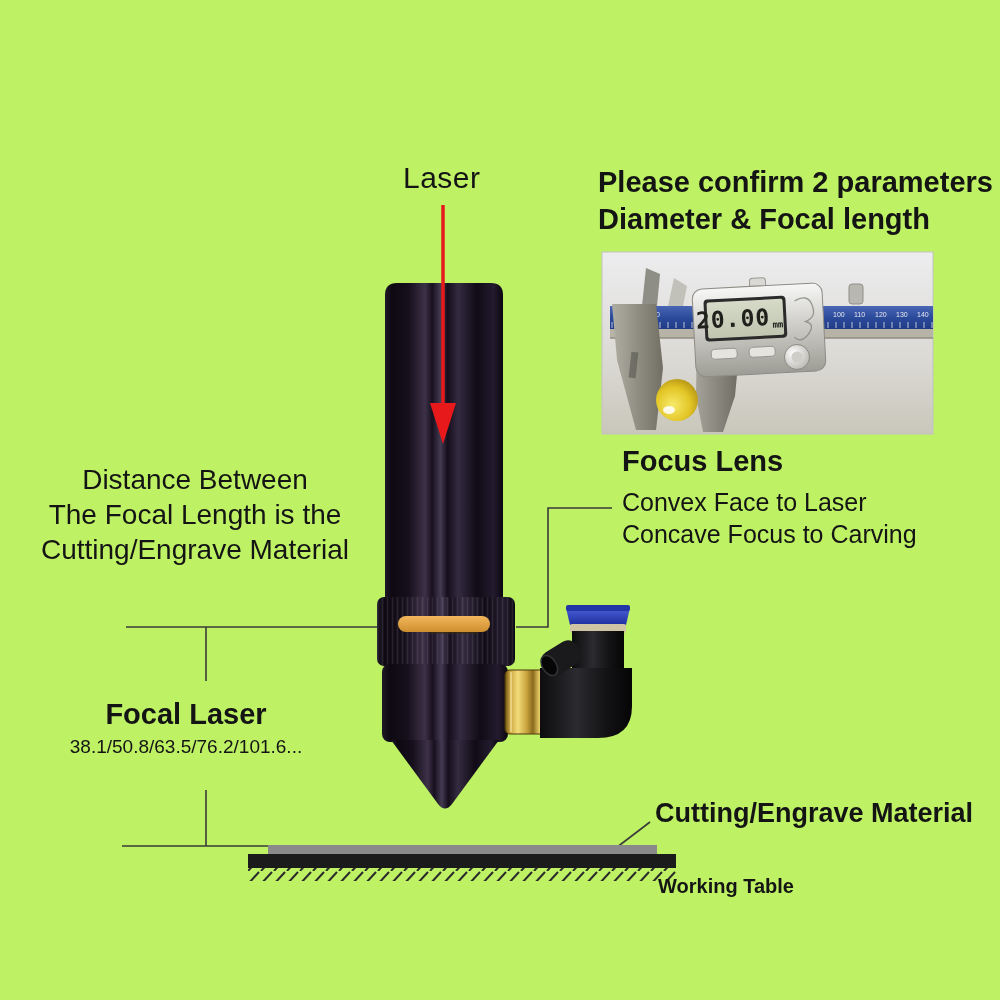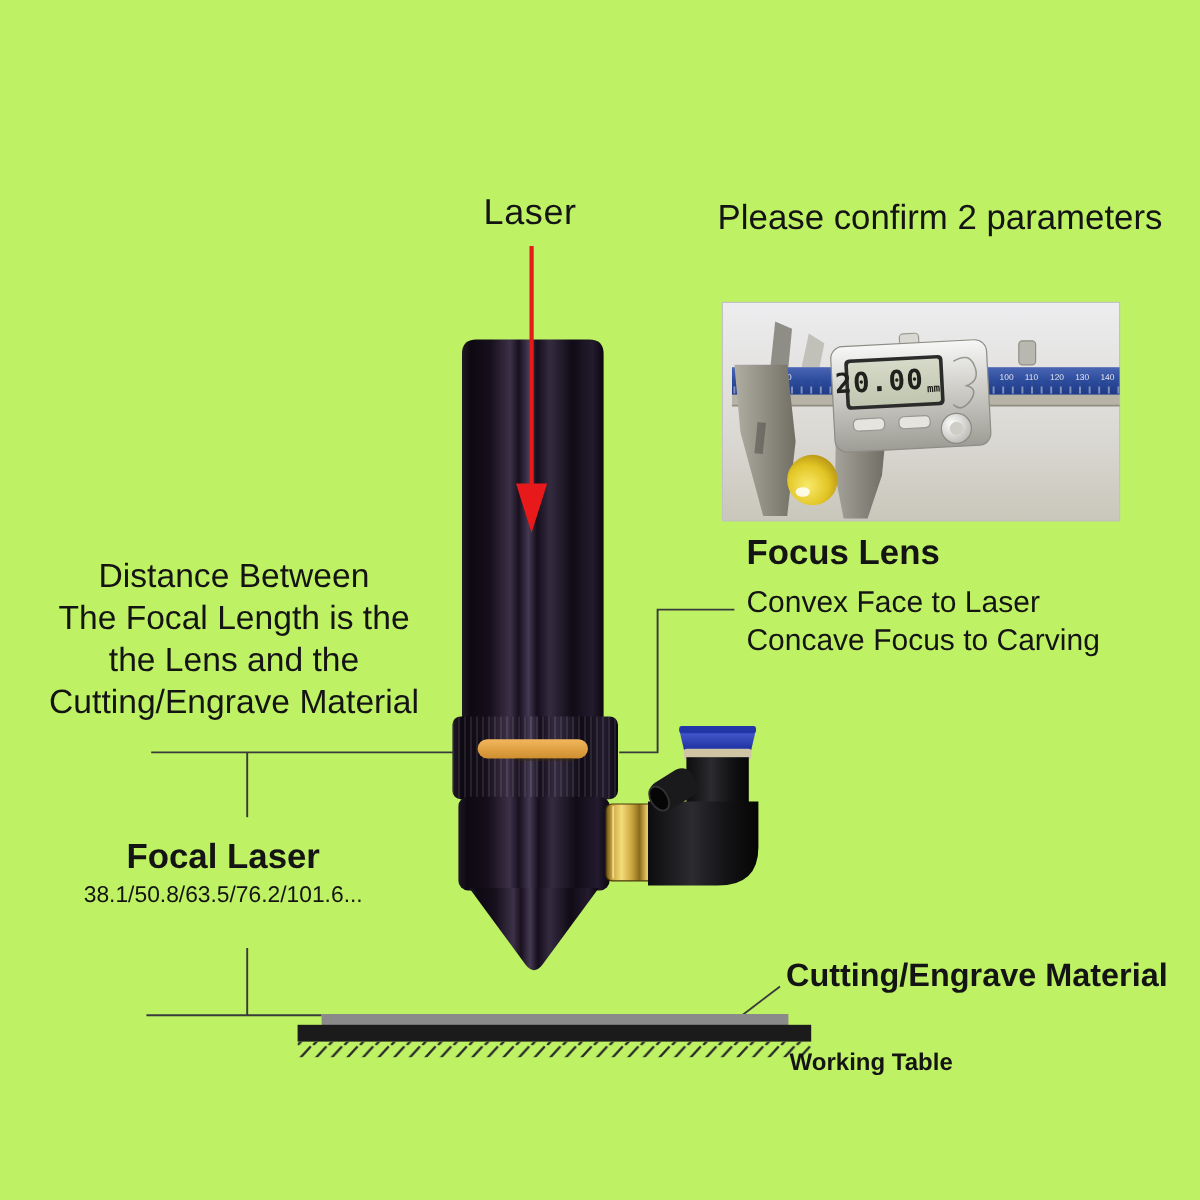--- a/index.html
+++ b/index.html
@@ -1,21 +1,21 @@
 <!DOCTYPE html>
 <html><head>
 <meta charset="utf-8">
 <style>
   html,body{margin:0;padding:0;background:#fff;}
   .page{position:relative;width:1000px;height:1000px;background:#bef264;overflow:hidden;
         font-family:"Liberation Sans",sans-serif;color:#141414;padding-left:19px;}
   .gfx{position:absolute;left:0;top:0;z-index:1;}
   .txt{position:absolute;z-index:2;white-space:nowrap;}
   .laser{left:403px;top:161px;font-size:30px;font-weight:400;letter-spacing:.5px;}
-  .confirm{left:598px;top:164px;font-size:29px;line-height:37px;font-weight:400;}
+  .confirm{left:598px;top:164px;font-size:29px;line-height:37px;font-weight:700;}
   .focus-block{left:622px;top:445px;}
   .focus-title{font-size:29px;font-weight:700;margin-bottom:8px;}
   .focus-line{font-size:25px;line-height:32px;font-weight:400;}
   .para{left:10px;top:462px;width:370px;text-align:center;font-size:28px;line-height:35px;font-weight:400;white-space:nowrap;}
   .fl-title{left:0px;top:698px;width:372px;text-align:center;font-size:29px;font-weight:700;}
   .fl-values{left:0px;top:736px;width:372px;text-align:center;font-size:19px;font-weight:400;}
   .material{left:655px;top:798px;font-size:27px;font-weight:700;}
   .wtable{left:658px;top:875px;font-size:20px;font-weight:700;}
   .lcd{left:709px;top:301px;width:74px;height:34px;transform:rotate(-3deg);
        display:flex;align-items:center;justify-content:flex-end;padding-right:6px;
@@ -204,32 +204,32 @@
   <g>
     <line x1="443" y1="205" x2="443" y2="412" stroke="#e8191b" stroke-width="3.5"></line>
     <polygon points="443,444 430,403 456,403" fill="#e8191b"></polygon>
   </g>
 </svg>
 
 <div class="txt laser">Laser</div>
 
 <div class="txt confirm">
   <div>Please confirm 2 parameters</div>
+  <div>Diameter &amp; Focal length</div>
 </div>
 
 <div class="txt focus-block">
   <div class="focus-title">Focus Lens</div>
   <div class="focus-line">Convex Face to Laser</div>
   <div class="focus-line">Concave Focus to Carving</div>
 </div>
 
 <div class="txt para">
   <div>Distance Between</div>
   <div>The Focal Length is the</div>
-  <div>the Lens and the</div>
   <div>Cutting/Engrave Material</div>
 </div>
 
 <div class="txt fl-title">Focal Laser</div>
 <div class="txt fl-values">38.1/50.8/63.5/76.2/101.6...</div>
 
 <div class="txt material">Cutting/Engrave Material</div>
 <div class="txt wtable">Working Table</div>
 
 <div class="txt lcd">

